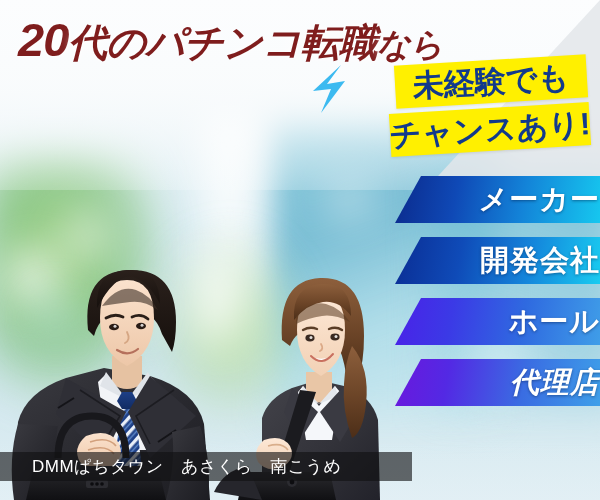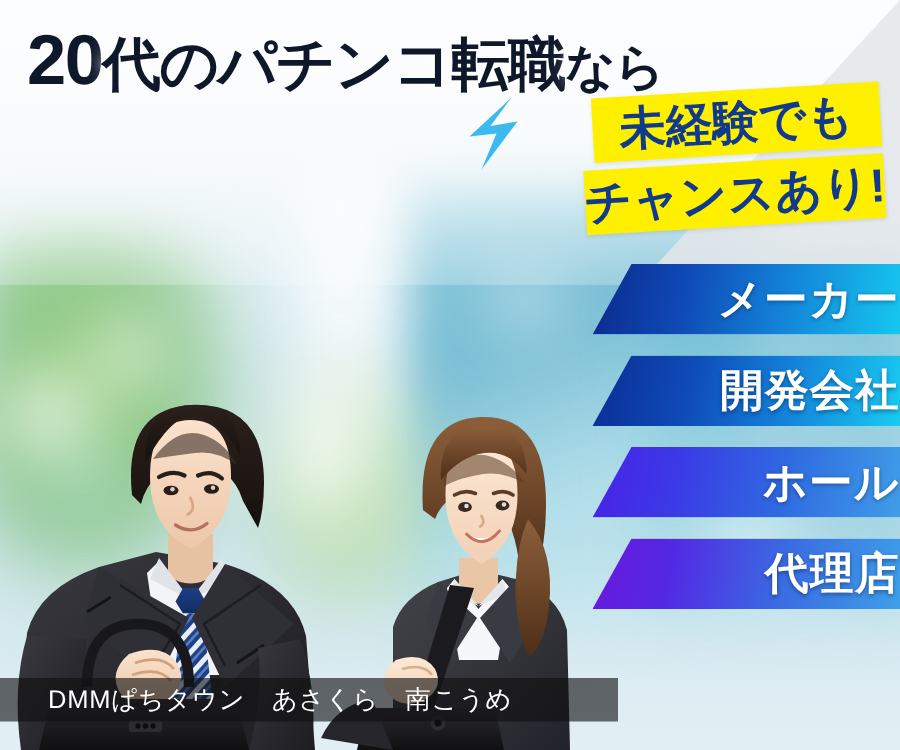--- a/index.html
+++ b/index.html
@@ -56,23 +56,24 @@
     background:linear-gradient(180deg,rgba(225,238,244,0),rgba(228,240,246,.55));
   }
 
   
   .people{position:absolute;left:0;bottom:0;width:430px;height:360px;}
   .people svg{display:block;width:100%;height:100%;}
 
   
   .headline{
     position:absolute;left:18px;top:16px;
-    color:#0f172a;font-weight:bold;white-space:nowrap;
+    color:#7f1d1d;font-weight:bold;white-space:nowrap;
     text-shadow:0 0 7px rgba(255,255,255,.95),0 0 14px rgba(255,255,255,.85);
     letter-spacing:-1px;
+    font-style:italic;
   }
   .hl-20{font-size:47px;line-height:1;}
   .hl-rest{font-size:39px;line-height:1;}
   .hl-nara{font-size:33px;}
 
   .chance{
     position:absolute;left:20px;top:72px;white-space:nowrap;
     font-weight:bold;font-style:italic;font-size:66px;line-height:1;
     letter-spacing:-1px;
     color:#0c3275;
@@ -103,21 +104,21 @@
     box-shadow:0 2px 5px rgba(0,0,0,.18);
   }
   .cat span{
     display:block;width:100%;text-align:right;padding-left:16px;
     color:#fff;font-weight:bold;font-size:29px;letter-spacing:1px;
     text-shadow:0 1px 3px rgba(0,20,60,.45);
   }
   #cat0{background:linear-gradient(100deg,#0b2a8c 0%,#0f49b6 30%,#1383d8 62%,#16c7ef 100%);}
   #cat1{background:linear-gradient(100deg,#4a21e8 0%,#3b3ae6 28%,#2f6ae0 62%,#3f9de8 100%);}
   #cat2{background:linear-gradient(100deg,#0a2d94 0%,#0f4bb8 32%,#1487dc 66%,#19cbf0 100%);}
-  #cat3{background:linear-gradient(100deg,#6a18dd 0%,#5329e4 26%,#3a6ce2 62%,#3e9fe9 100%);}
+  #cat3{background:linear-gradient(100deg,#6a18dd 0%,#5329e4 26%,#3a6ce2 62%,#3e9fe9 100%);font-style:italic;}
   #cat4{background:linear-gradient(100deg,#0b3cae 0%,#1060cf 30%,#159ae4 64%,#1ad3f2 100%);margin-bottom:0;}
 
   
   .credit{
     position:absolute;left:0;top:452px;width:412px;height:29px;
     background:rgba(16,16,18,.62);
     display:flex;align-items:center;
   }
   .credit span{
     color:#fff;font-size:17px;white-space:nowrap;padding-left:32px;letter-spacing:.5px;

